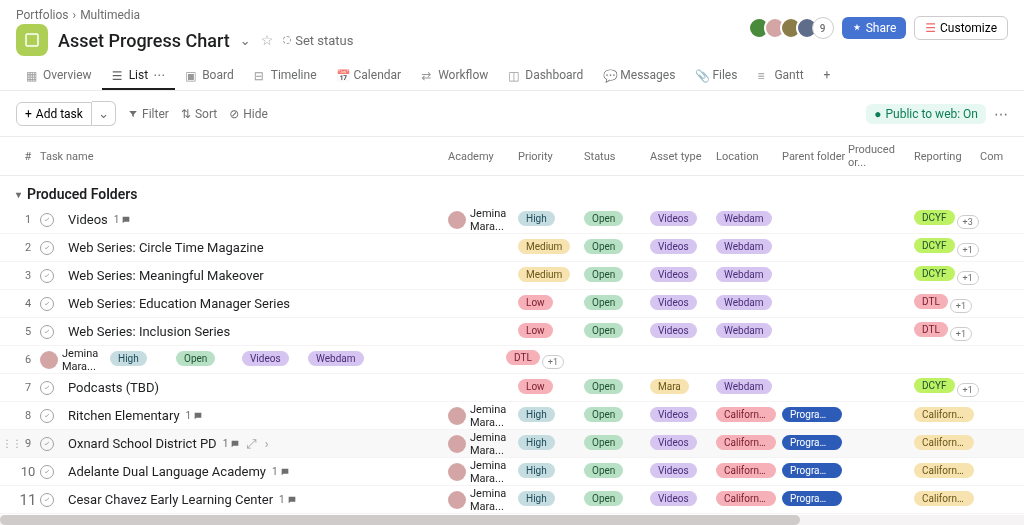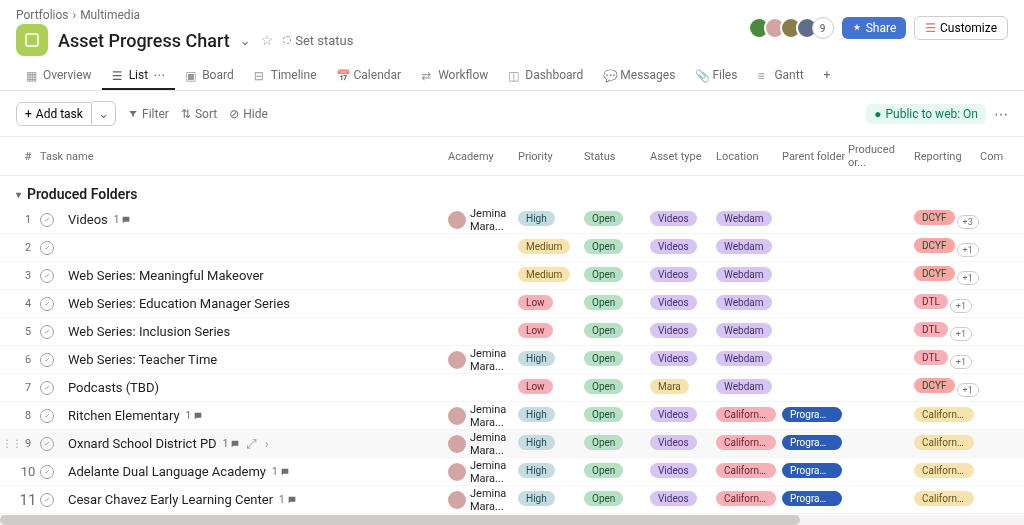--- a/index.html
+++ b/index.html
@@ -65,21 +65,21 @@
 .pill{display:inline-block;padding:2px 8px;border-radius:10px;font-size:10px;white-space:nowrap;max-width:60px;overflow:hidden;text-overflow:ellipsis}
 .p-high{background:#c5dce0;color:#1e4d5c}
 .p-medium{background:#f7e3b0;color:#6b5518}
 .p-low{background:#f5b0b8;color:#7a1a2b}
 .p-open{background:#b8e0c5;color:#1d5230}
 .p-videos{background:#d5c5f0;color:#4a2d7a}
 .p-audio{background:#f7e3b0;color:#6b5518}
 .p-webdam{background:#d5c5f0;color:#4a2d7a}
 .p-cal{background:#f5b0b8;color:#7a1a2b}
 .p-prog-pill{background:#2d5bb8;color:#fff}
-.p-dcyf{background:#fca5a5;color:#1d5230}
+.p-dcyf{background:#bef264;color:#1d5230}
 .p-dtl{background:#f5b0b8;color:#7a1a2b}
 .p-caltra{background:#f7e3b0;color:#6b5518}
 .plus-chip{display:inline-block;border:1px solid #cfcbcb;border-radius:10px;padding:1px 5px;font-size:9px;color:#6d6e6f;margin-left:2px}
 .addt{padding:6px 56px;font-size:12px;color:#6d6e6f;cursor:pointer}
 .scrollbar{position:absolute;bottom:0;left:0;right:0;height:10px;background:#f5f3f3}
 .scrollbar-thumb{position:absolute;left:0;width:800px;height:10px;background:#cfcbcb;border-radius:5px}
 </style>
 </head>
 <body>
 
@@ -232,20 +232,21 @@
       <div class="col c-com"></div>
     </div>
     <div class="row">
       <div class="col c-num" style="color:#6d6e6f;font-size:11px">2</div>
       <div class="col c-task tname">
         <span class="check">
           <svg viewBox="0 0 24 24">
             <path d="M9 16l-4-4 1.5-1.5L9 13l8-8L18.5 6.5z"></path>
           </svg>
         </span>
+        <span>Web Series: Circle Time Magazine</span>
       </div>
       <div class="col c-ass"></div>
       <div class="col c-pri"><span class="pill p-medium">Medium</span></div>
       <div class="col c-sta"><span class="pill p-open">Open</span></div>
       <div class="col c-typ"><span class="pill p-videos">Videos</span></div>
       <div class="col c-loc"><span class="pill p-webdam">Webdam</span></div>
       <div class="col c-par"></div>
       <div class="col c-pro"></div>
       <div class="col c-rep"><span class="pill p-dcyf">DCYF</span><span class="plus-chip">+1</span></div>
       <div class="col c-com"></div>
@@ -305,28 +306,20 @@
       <div class="col c-sta"><span class="pill p-open">Open</span></div>
       <div class="col c-typ"><span class="pill p-videos">Videos</span></div>
       <div class="col c-loc"><span class="pill p-webdam">Webdam</span></div>
       <div class="col c-par"></div>
       <div class="col c-pro"></div>
       <div class="col c-rep"><span class="pill p-dtl">DTL</span><span class="plus-chip">+1</span></div>
       <div class="col c-com"></div>
     </div>
     <div class="row">
       <div class="col c-num" style="color:#6d6e6f;font-size:11px">6</div>
-      <div class="col c-task tname">
-        <span class="check">
-          <svg viewBox="0 0 24 24">
-            <path d="M9 16l-4-4 1.5-1.5L9 13l8-8L18.5 6.5z"></path>
-          </svg>
-        </span>
-        <span>Web Series: Teacher Time</span>
-      </div>
       <div class="col c-ass">
         <div class="assignee">
           <div class="av-sm"></div>
           <span>Jemina Mara...</span>
         </div>
       </div>
       <div class="col c-pri"><span class="pill p-high">High</span></div>
       <div class="col c-sta"><span class="pill p-open">Open</span></div>
       <div class="col c-typ"><span class="pill p-videos">Videos</span></div>
       <div class="col c-loc"><span class="pill p-webdam">Webdam</span></div>

